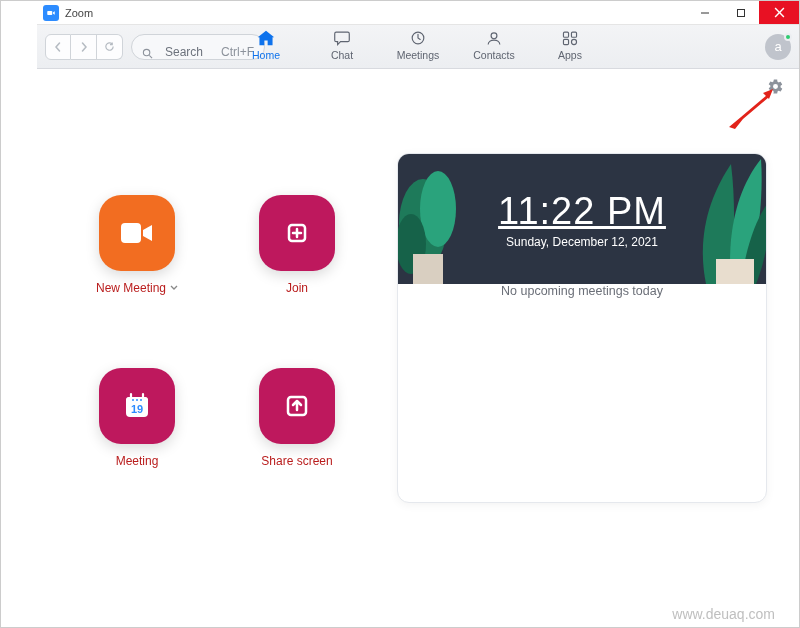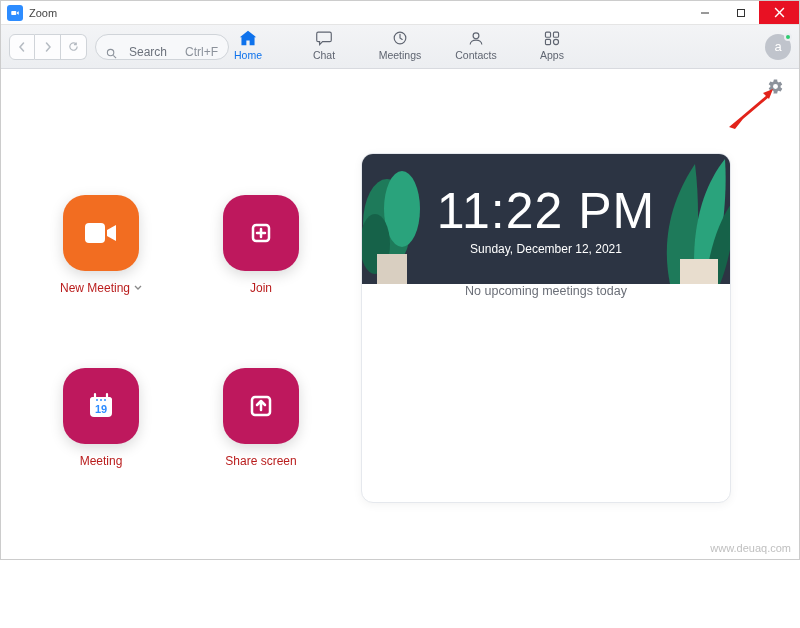--- a/index.html
+++ b/index.html
@@ -1,17 +1,17 @@
 <!DOCTYPE html>
 <html><head>
 <meta charset="utf-8">
 <style>
   * { box-sizing: border-box; margin: 0; padding: 0; font-family: -apple-system, BlinkMacSystemFont, "Segoe UI", Arial, sans-serif; }
   body { background: #fff; width: 800px; height: 628px; overflow: hidden; position: relative; }
-  .window { width: 800px; height: 560px; border: 1px solid #ccc; background: #fff; position: relative; }
+  .window { width: 800px; height: 628px; border: 1px solid #ccc; background: #fff; position: relative; padding-left: 36px; }
 
   
   .titlebar { height: 24px; background: #fff; border-bottom: 1px solid #e5e5e5; display: flex; align-items: center; padding-left: 6px; }
   .titlebar .app-icon { width: 16px; height: 16px; border-radius: 3px; background: #2D8CFF; display: flex; align-items: center; justify-content: center; margin-right: 6px; }
   .titlebar .app-icon svg { width: 10px; height: 10px; }
   .titlebar .title { font-size: 11px; color: #444; flex: 1; }
   .win-controls { display: flex; height: 100%; }
   .win-btn { width: 36px; height: 100%; display: flex; align-items: center; justify-content: center; font-size: 12px; color: #444; }
   .win-btn.close { background: #E81123; color: #fff; width: 40px; }
 
@@ -50,30 +50,30 @@
   .action { display: flex; flex-direction: column; align-items: center; gap: 10px; }
   .action-btn { width: 76px; height: 76px; border-radius: 22px; display: flex; align-items: center; justify-content: center; box-shadow: 0 4px 14px rgba(0,0,0,0.15); }
   .action-btn.orange { background: #F26D21; }
   .action-btn.blue { background: #be185d; }
   .action-label { font-size: 12px; color: #b91c1c; display: flex; align-items: center; gap: 4px; }
   .chevron { font-size: 9px; color: #888; }
 
   
   .right-panel { flex: 1; max-width: 370px; margin-left: 30px; border: 1px solid #e5e8ed; border-radius: 12px; overflow: hidden; background: #fff; box-shadow: 0 2px 10px rgba(0,0,0,0.05); height: 350px; display: flex; flex-direction: column; }
   .clock-card { height: 130px; background: #2c3443; position: relative; display: flex; flex-direction: column; align-items: center; justify-content: center; color: #fff; overflow: hidden; }
-  .clock-time { font-size: 50px; font-weight: 400; letter-spacing: 1px; z-index: 2; }
+  .clock-time { font-size: 38px; font-weight: 400; letter-spacing: 1px; z-index: 2; text-decoration: underline; }
   .clock-date { font-size: 12px; margin-top: 2px; z-index: 2; }
   .plant { position: absolute; height: 130px; }
   .plant.left { left: -5px; bottom: 0; }
   .plant.right { right: -5px; bottom: 0; }
   .meetings-area { flex: 1; display: flex; justify-content: center; }
   .no-meetings { font-size: 12.5px; color: #6b6f78; }
 
   
-  .wmark { position: absolute; bottom: 5px; right: 8px; font-size: 11px; color: #bfbfbf; }
+  .wmark { position: absolute; bottom: 5px; right: 24px; font-size: 14px; color: #bfbfbf; }
 
   svg { display: block; }
 </style>
 </head>
 <body>
 
 <div class="window">
 
   <div class="titlebar">
     <div class="app-icon">

